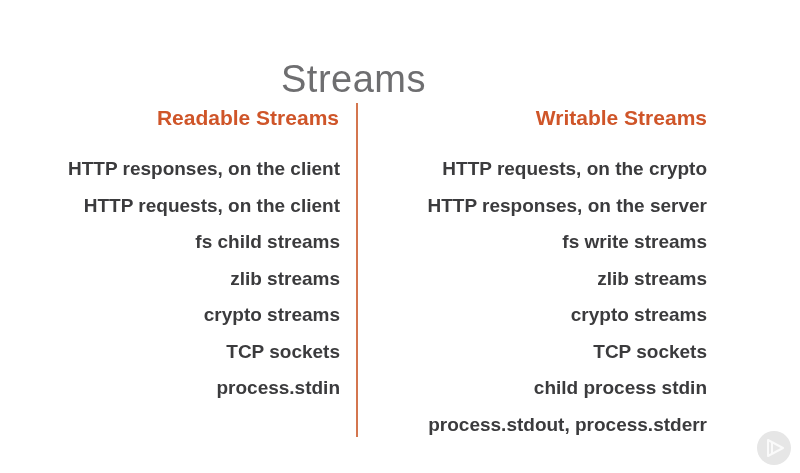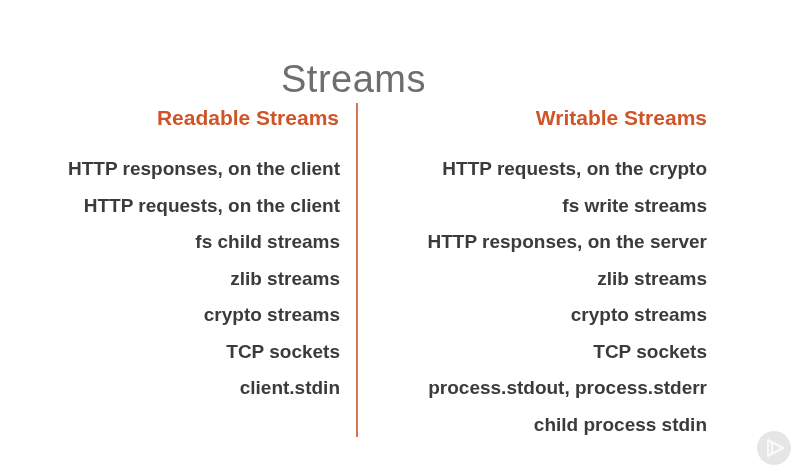--- a/index.html
+++ b/index.html
@@ -120,35 +120,35 @@
 
     <div class="col col-left">
       <div class="col-header">Readable Streams</div>
       <ul class="col-list">
         <li>HTTP responses, on the client</li>
         <li>HTTP requests, on the client</li>
         <li>fs child streams</li>
         <li>zlib streams</li>
         <li>crypto streams</li>
         <li>TCP sockets</li>
-        <li>client.stdin</li>
+        <li>process.stdin</li>
       </ul>
     </div>
 
     <div class="col col-right">
       <div class="col-header">Writable Streams</div>
       <ul class="col-list">
         <li>HTTP requests, on the crypto</li>
+        <li>HTTP responses, on the server</li>
         <li>fs write streams</li>
-        <li>HTTP responses, on the server</li>
         <li>zlib streams</li>
         <li>crypto streams</li>
         <li>TCP sockets</li>
+        <li>child process stdin</li>
         <li>process.stdout, process.stderr</li>
-        <li>child process stdin</li>
       </ul>
     </div>
 
   </div>
 
   <div class="logo">
     <svg width="36" height="36" viewBox="0 0 36 36" xmlns="http://www.w3.org/2000/svg">
       <circle cx="18" cy="18" r="17" fill="#e6e6e6"></circle>
       <path d="M12 10 L27 18 L12 26 Z" fill="none" stroke="#fafafa" stroke-width="2" stroke-linejoin="round"></path>
       <line x1="16" y1="13" x2="16" y2="23" stroke="#fafafa" stroke-width="2" stroke-linecap="round"></line>

